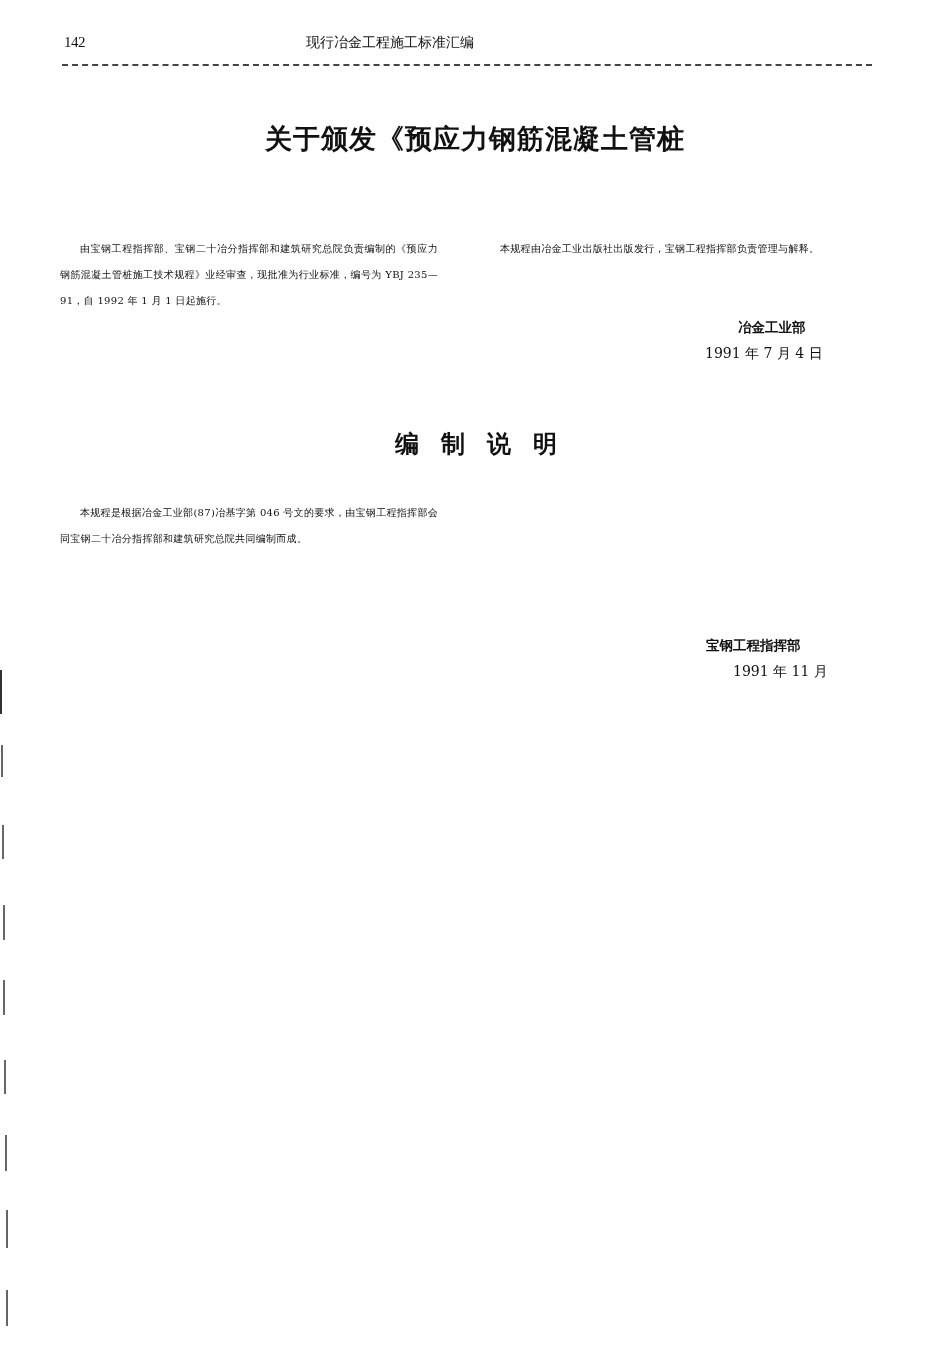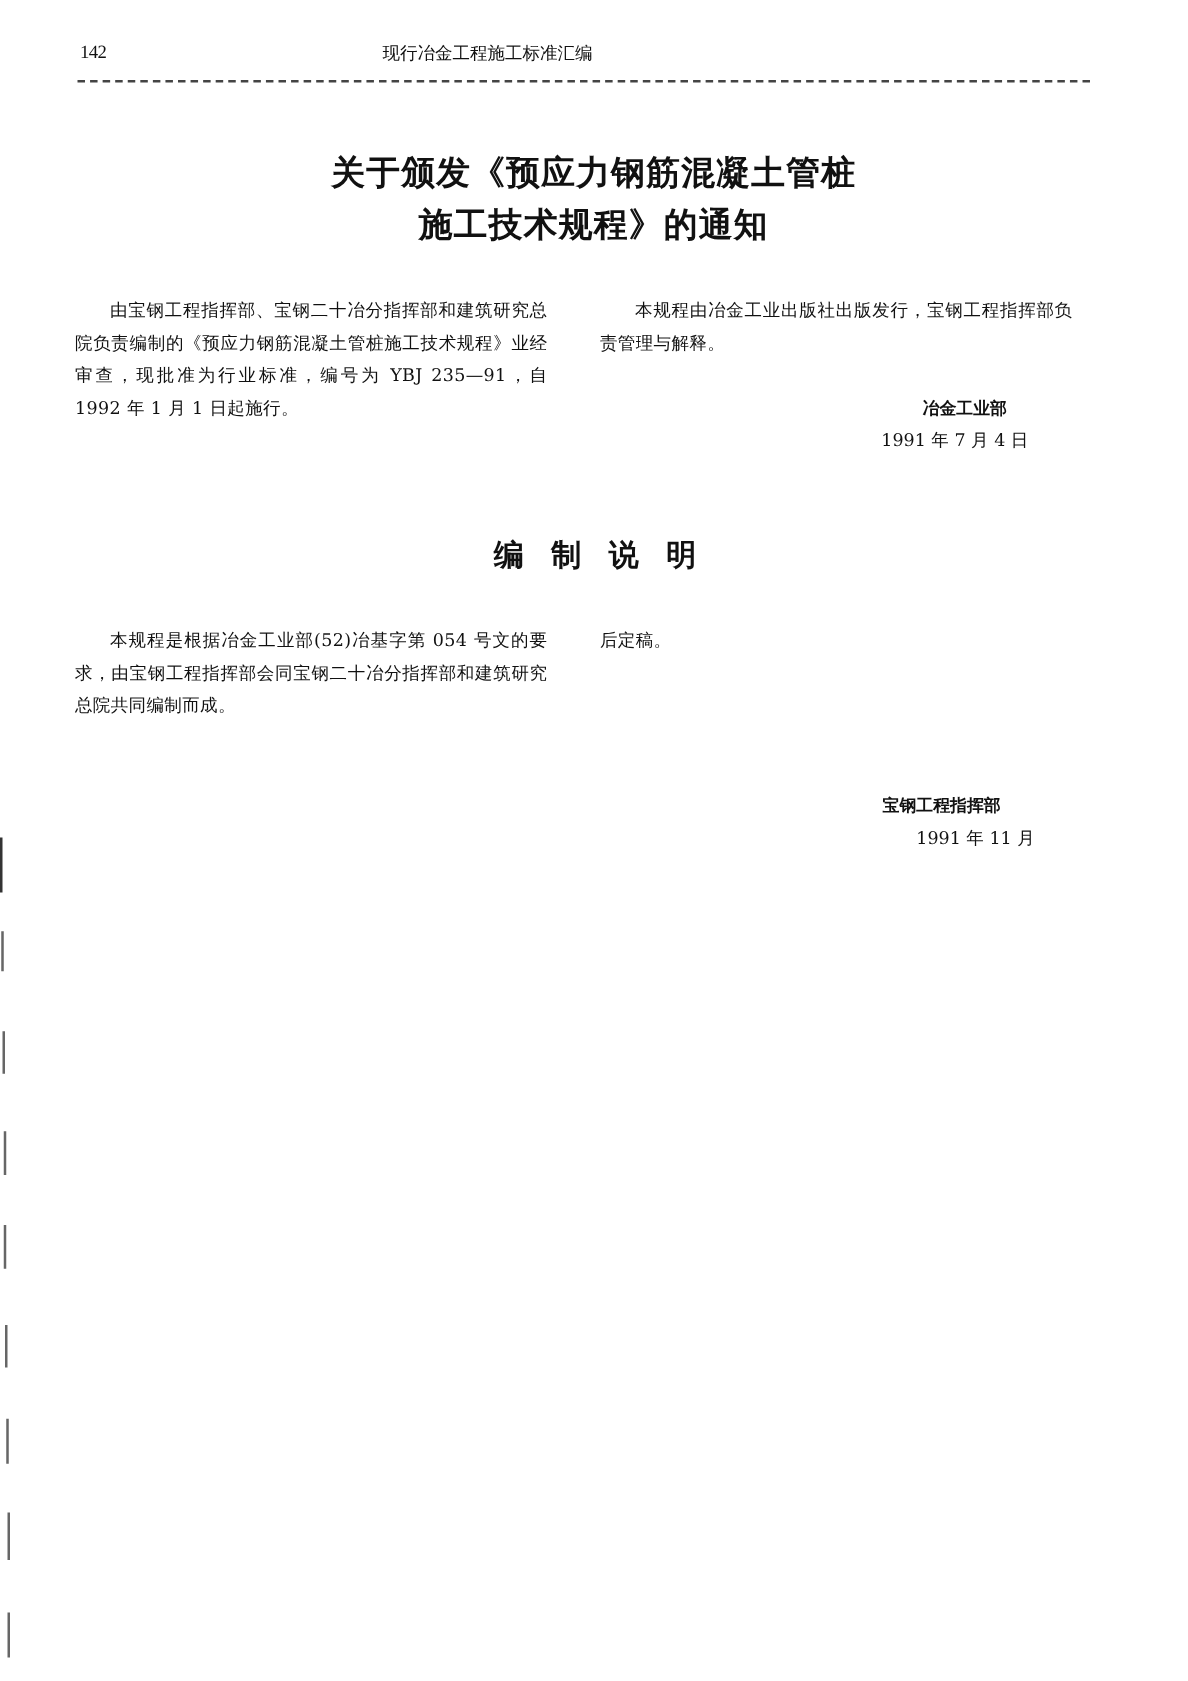--- a/index.html
+++ b/index.html
@@ -53,21 +53,21 @@
       font-size: 27px;
       font-weight: bold;
       line-height: 42px;
       font-family: "DejaVu Sans", sans-serif;
       letter-spacing: 1px;
     }
     .doc-title div { white-space: nowrap; }
     .col {
       position: absolute;
       width: 378px;
-      font-size: 14px;
+      font-size: 10px;
       line-height: 26px;
       text-align: justify;
       letter-spacing: 0.3px;
     }
     .col p {
       margin: 0;
       text-indent: 2em;
     }
     .col p.noindent { text-indent: 0; }
     .col-left-1 { left: 60px; top: 236px; }
@@ -104,42 +104,40 @@
 <body>
 
 <div class="page-number">142</div>
 <div class="running-header">
   <span>现行冶金工程施工标准汇编</span>
 </div>
 <div class="header-rule"></div>
 
 <div class="doc-title">
   <div>关于颁发《预应力钢筋混凝土管桩</div>
-  <div>施工技术规程》的通知</div>
 </div>
 
 <div class="col col-left-1">
   <p>由宝钢工程指挥部、宝钢二十冶分指挥部和建筑研究总院负责编制的《预应力钢筋混凝土管桩施工技术规程》业经审查，现批准为行业标准，编号为 YBJ 235—91，自 1992 年 1 月 1 日起施行。</p>
 </div>
 
 <div class="col col-right-1">
   <p>本规程由冶金工业出版社出版发行，宝钢工程指挥部负责管理与解释。</p>
 </div>
 
 <div class="signature sig-bold" style="left:738px; top:314px;">冶金工业部</div>
 <div class="signature" style="left:705px; top:340px;">1991 年 7 月 4 日</div>
 
 <div class="section-title">编制说明</div>
 
 <div class="col col-left-2">
-  <p>本规程是根据冶金工业部(52)冶基字第 054 号文的要求，由宝钢工程指挥部会同宝钢二十冶分指挥部和建筑研究总院共同编制而成。</p>
+  <p>本规程是根据冶金工业部(87)冶基字第 046 号文的要求，由宝钢工程指挥部会同宝钢二十冶分指挥部和建筑研究总院共同编制而成。</p>
 </div>
 
 <div class="col col-right-2">
-  <p class="noindent">后定稿。</p>
 </div>
 
 <div class="signature sig-bold" style="left:706px; top:632px;">宝钢工程指挥部</div>
 <div class="signature" style="left:733px; top:658px;">1991 年 11 月</div>
 
 <div class="scan-mark" style="left:0px; top:670px; height:44px; background:#333;"></div>
 <div class="scan-mark" style="left:1px; top:745px; height:32px;"></div>
 <div class="scan-mark" style="left:2px; top:825px; height:34px;"></div>
 <div class="scan-mark" style="left:3px; top:905px; height:35px;"></div>
 <div class="scan-mark" style="left:3px; top:980px; height:35px;"></div>

